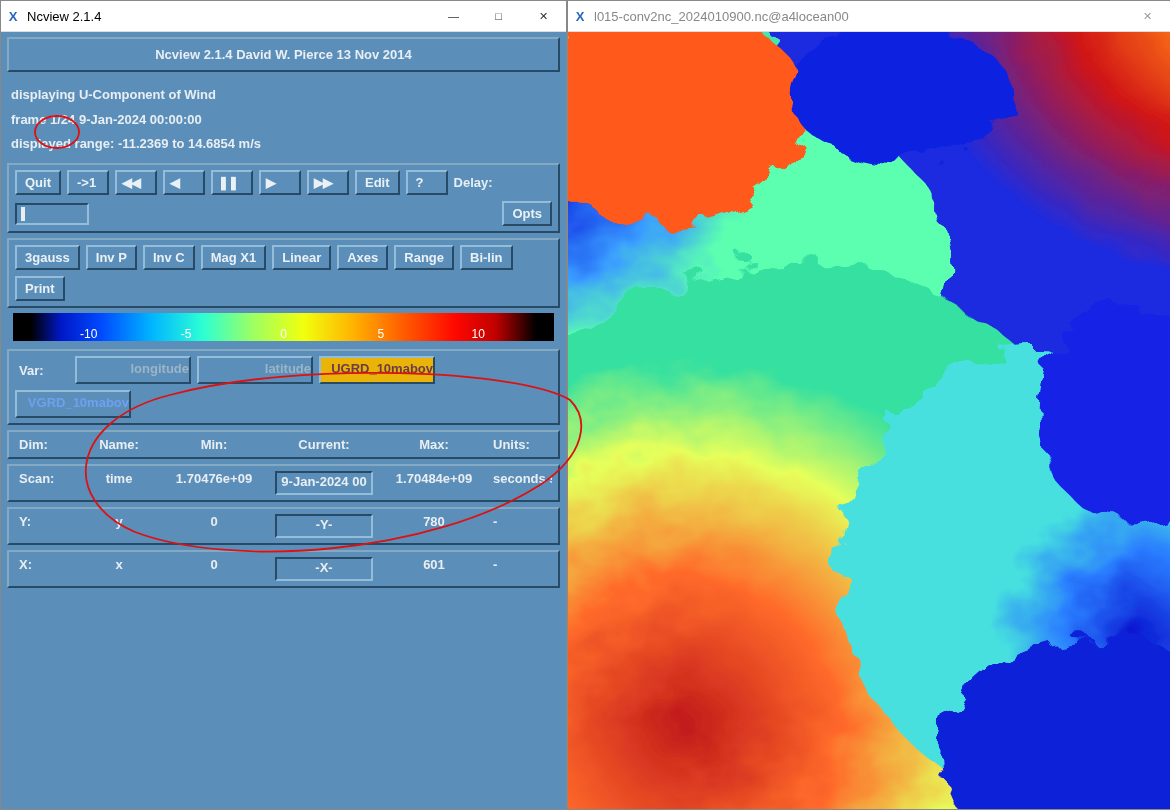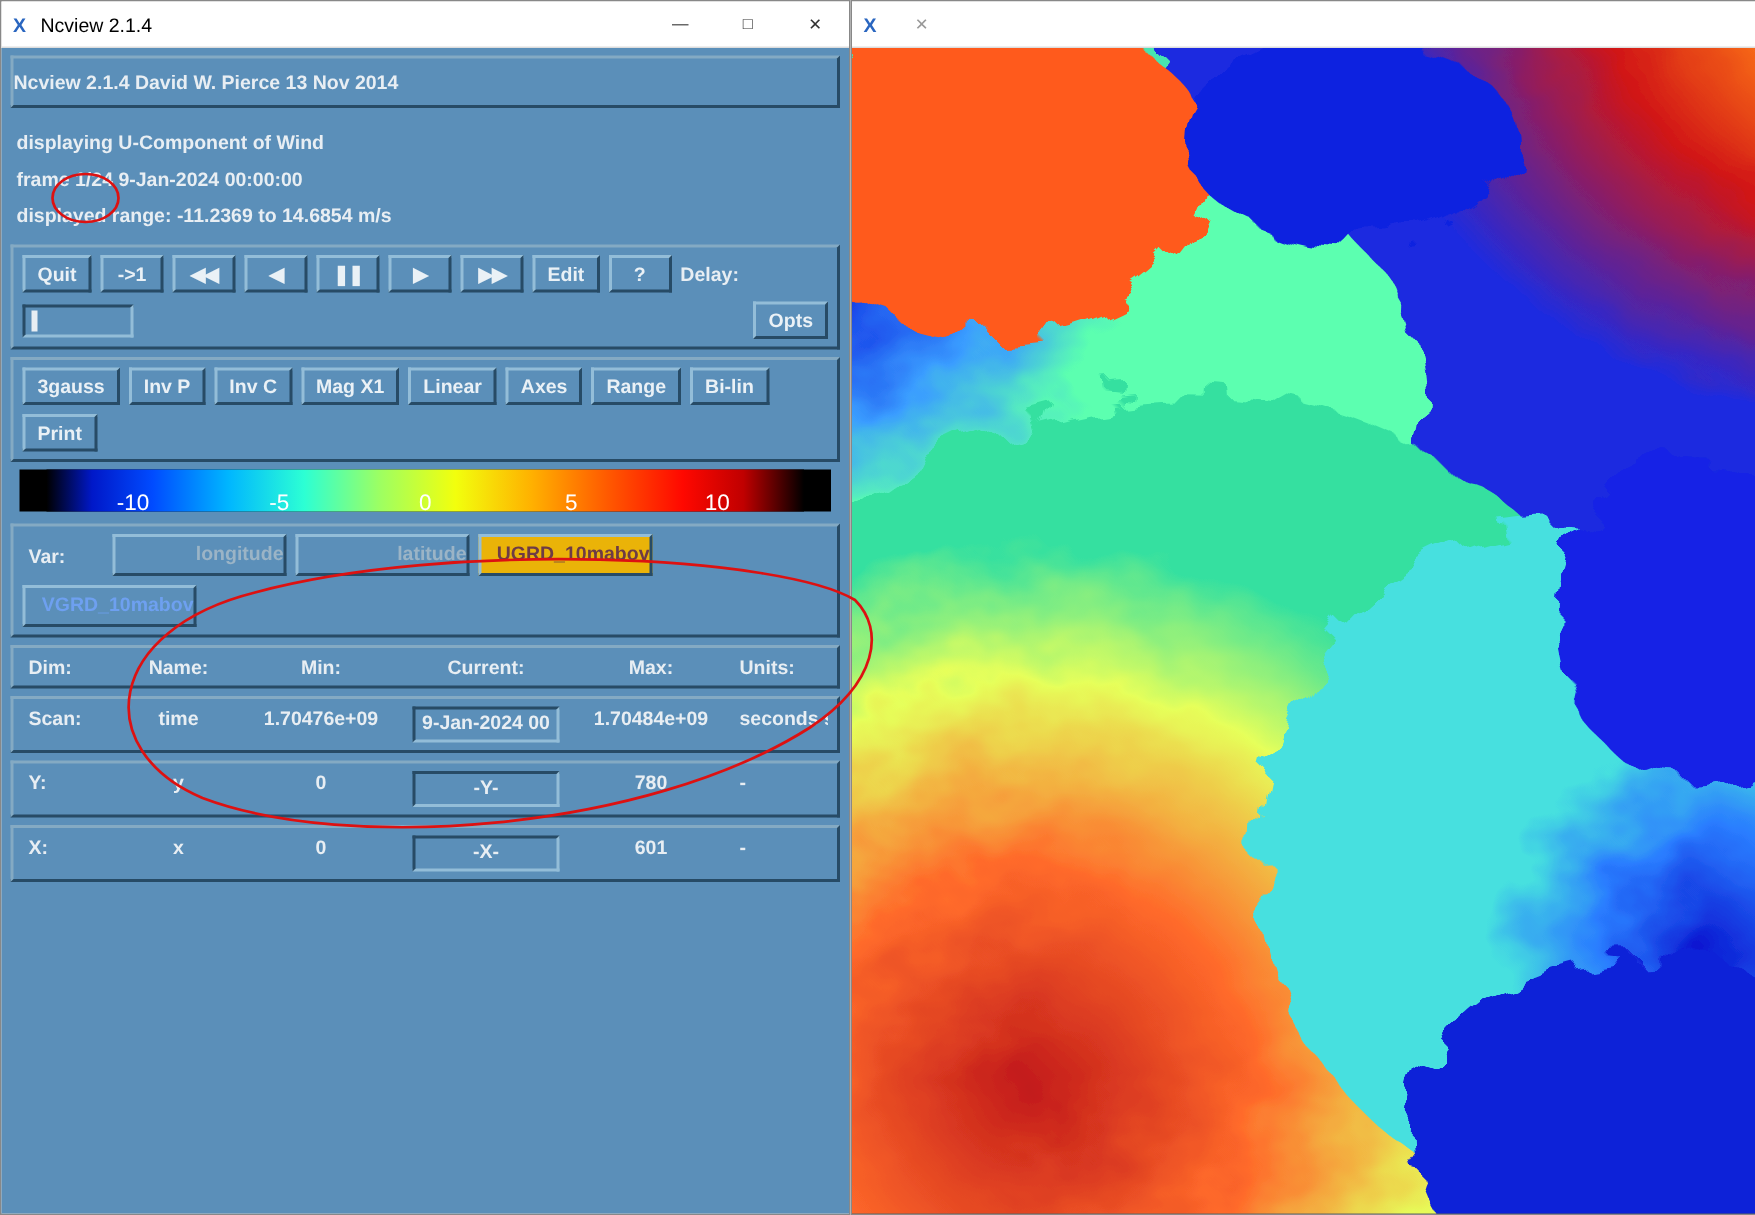--- a/index.html
+++ b/index.html
@@ -8,31 +8,31 @@
 .oswin{position:absolute;background:#fff;border:1px solid #888;display:flex;flex-direction:column}
 .titlebar{height:30px;display:flex;align-items:center;background:#fff;border-bottom:1px solid #ddd;font-size:13px}
 .titlebar.inactive{color:#888}
 .titlebar .xicon{width:24px;text-align:center;font-weight:bold;color:#2a66c0}
 .titlebar .ttext{flex:1;padding-left:2px}
 .titlebar .wbtn{width:45px;height:29px;display:flex;align-items:center;justify-content:center;font-size:11px;font-family:Arial;color:#333}
 
 #ncbody{flex:1;background:#5b8fb9;padding:5px 6px 6px 6px;overflow:hidden;color:#e8eef3;font-family:Arial,sans-serif;font-size:13px;font-weight:bold}
 .panel{border:2px solid #274b66;border-top-color:#274b66;border-left-color:#274b66;border-right-color:#84aac3;border-bottom-color:#84aac3;background:#5b8fb9;margin-bottom:5px}
 .panel.outer{border-top-color:#84aac3;border-left-color:#84aac3;border-right-color:#274b66;border-bottom-color:#274b66}
-#titlepanel{text-align:left;padding:8px 0}
+#titlepanel{text-align:center;padding:8px 0}
 #infos{padding:6px 4px;line-height:1.9}
 .row{display:flex;align-items:center;gap:6px;padding:5px 6px;flex-wrap:wrap}
-.btn{background:#5b8fb9;border:2px solid;border-top-color:#93bdd8;border-left-color:#93bdd8;border-right-color:#274b66;border-bottom-color:#274b66;color:#eaf1f6;padding:3px 8px;font-size:13px;font-weight:bold;min-width:22px;text-align:center;cursor:pointer;font-family:Arial}
+.btn{background:#5b8fb9;border:2px solid;border-top-color:#93bdd8;border-left-color:#93bdd8;border-right-color:#274b66;border-bottom-color:#274b66;color:#eaf1f6;padding:3px 8px;font-size:13px;font-weight:bold;min-width:22px;cursor:pointer;font-family:Arial}
 .btn.ico{padding:3px 5px;min-width:28px;letter-spacing:-1px}
 .delaybox{background:#5b8fb9;border:2px solid;border-top-color:#274b66;border-left-color:#274b66;border-right-color:#93bdd8;border-bottom-color:#93bdd8;width:70px;height:18px;display:inline-block;vertical-align:middle}
 .delaybox .mark{background:#e8eef3;width:4px;height:14px;margin:2px 0 0 4px}
 
 #cbar{height:28px;position:relative;margin:4px 6px 2px 6px;background:#000}
 #cgrad{position:absolute;left:18px;right:18px;top:0;bottom:0;background:linear-gradient(90deg,#000 0%,#0018c8 6%,#004bff 14%,#00b6ff 24%,#2cffd4 34%,#9dff62 44%,#f2ff0d 54%,#ffb100 64%,#ff5a00 74%,#ff0800 84%,#c00000 92%,#000 100%)}
-#ticks{position:absolute;left:0;right:0;top:14px;height:14px;font-size:15px;color:#fff;font-weight:normal}
+#ticks{position:absolute;left:0;right:0;top:14px;height:14px;font-size:12px;color:#fff;font-weight:normal}
 #ticks span{position:absolute;transform:translateX(-50%)}
 
 .varbtn{background:#5b8fb9;border:2px solid;border-top-color:#93bdd8;border-left-color:#93bdd8;border-right-color:#274b66;border-bottom-color:#274b66;color:#eaf1f6;width:112px;height:24px;overflow:hidden;text-align:right;font-size:13px;font-weight:bold;line-height:22px;white-space:nowrap}
 .varbtn.dis{color:#9bb4c6}
 .varbtn.act{background:#eab308;color:#6d3b46}
 .varbtn.link{color:#6ea0f0}
 
 .dimrow{display:flex;padding:5px 6px}
 .dimrow>div{text-align:center}
 .c1{width:60px;text-align:left!important;padding-left:4px}
@@ -176,20 +176,21 @@
         <div class="c6">-</div>
       </div>
         </div>
 
     </div>
   </div>
 
   <div class="oswin" style="left:567px;top:0;width:602px;height:808px">
     <div class="titlebar inactive">
       <div class="xicon">X</div>
+      <div class="ttext">l015-conv2nc_2024010900.nc@a4locean00</div>
       <div class="wbtn close" style="color:#999">✕</div>
     </div>
     <div id="vizbody">
       <svg id="viz" viewBox="0 0 600 778" preserveAspectRatio="xMidYMid slice">
         <defs>
           <radialGradient id="g1" cx="82%" cy="18%" r="55%">
             <stop offset="0%" stop-color="#ffef6b"></stop>
               <stop offset="25%" stop-color="#ff7a1a"></stop>
               <stop offset="55%" stop-color="#d11616"></stop>
               <stop offset="100%" stop-color="#1d2be0"></stop>

